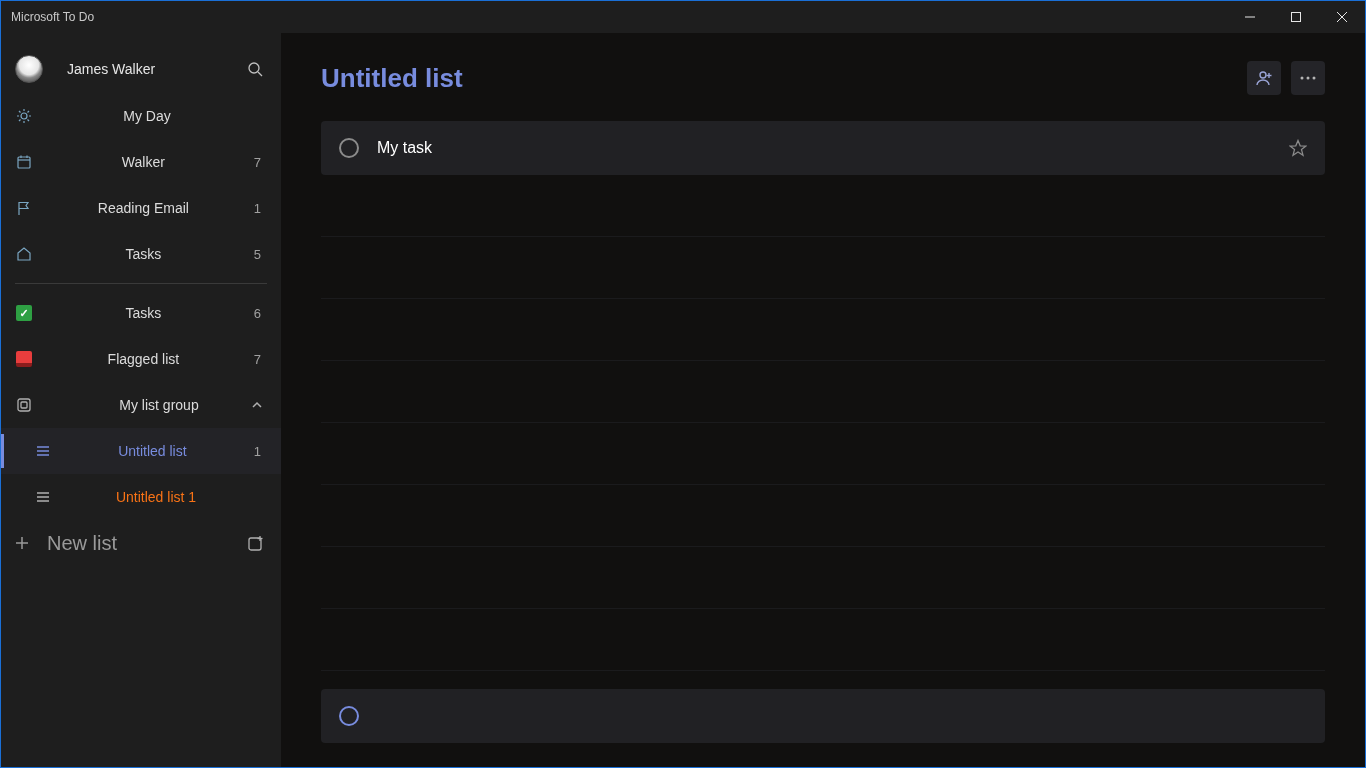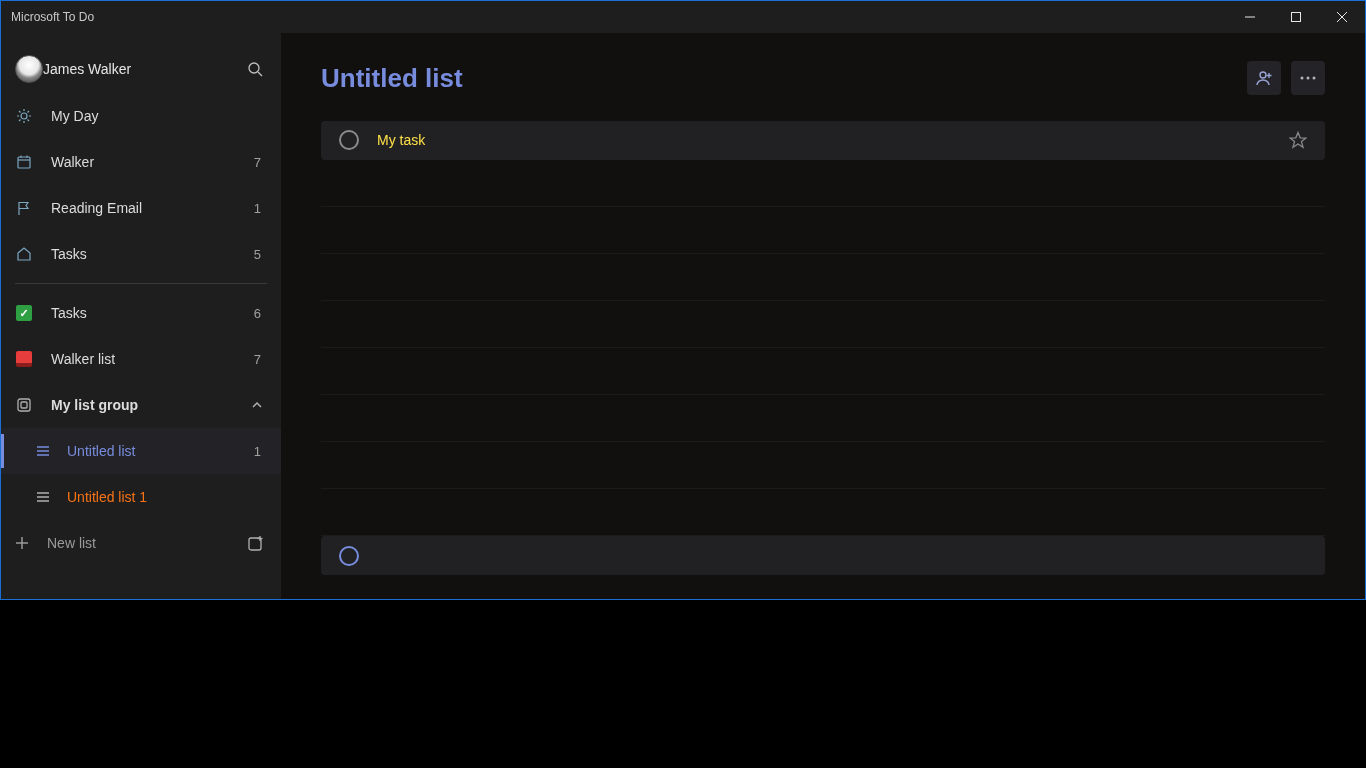--- a/index.html
+++ b/index.html
@@ -1,18 +1,18 @@
 <!DOCTYPE html>
 <html><head>
 <meta charset="utf-8">
 <style>
   * { box-sizing: border-box; margin: 0; padding: 0; font-family: "Segoe UI", sans-serif; }
   html, body { width: 1366px; height: 768px; overflow: hidden; background: #000; }
   .window {
-    width: 1366px; height: 600px;
+    width: 1366px; height: 768px;
     background: #11100f;
     border: 1px solid #1a6fd6;
     display: flex; flex-direction: column;
     position: relative;
   }
   .titlebar {
     height: 32px;
     background: #1e1e1e;
     display: flex; align-items: center;
     padding-left: 10px;
@@ -32,55 +32,55 @@
   .sidebar {
     width: 280px;
     background: #1e1e1e;
     color: #e6e6e6;
     display: flex; flex-direction: column;
     padding-top: 12px;
   }
   .user-row {
     display: flex; align-items: center;
     height: 48px; padding: 0 14px;
-    gap: 0;
+    gap: 24px;
     position: relative;
   }
   .avatar {
     width: 28px; height: 28px; border-radius: 50%;
     background: radial-gradient(circle at 50% 35%, #fff 0%, #e6e6e6 45%, #888 60%, #333 100%);
     border: 1px solid #555;
   }
   .user-name { font-size: 14px; color: #e6e6e6; }
   .search-icon {
     position: absolute; right: 18px; top: 50%; transform: translateY(-50%);
     color: #c0c0c0;
   }
-  .nav { display: flex; flex-direction: column; }
+  .nav { display: flex; flex-direction: column; text-align: center; }
   .nav-item {
     display: flex; align-items: center;
     height: 46px;
     padding: 0 14px;
     gap: 18px;
     color: #dcdcdc;
     font-size: 14px;
     position: relative;
   }
   .nav-item .icon-slot { width: 18px; display: flex; justify-content: center; }
   .nav-item .label { flex: 1; }
   .nav-item .count { color: #a0a0a0; font-size: 13px; padding-right: 6px; }
   .nav-divider {
     height: 1px; background: #3a3a3a;
     margin: 6px 14px;
   }
   .list-icon { width: 16px; height: 16px; border-radius: 2px; }
   .list-icon.green { background: #2ea043; display:flex; align-items:center; justify-content:center;}
   .list-icon.green::after { content:"✓"; color:#fff; font-size:11px; font-weight:bold;}
   .list-icon.red { background: #e83d3d; border-bottom: 4px solid #8b1d1d; }
-  .group-header { font-weight: 700; }
+  .group-header { font-weight: 400; }
   .chevron { position: absolute; right: 18px; color: #b0b0b0; }
   .sub-item {
     display: flex; align-items: center;
     height: 46px;
     padding: 0 14px 0 34px;
     gap: 16px;
     font-size: 14px;
     position: relative;
   }
   .sub-item.active {
@@ -91,21 +91,21 @@
     background:#788cde;
   }
   .sub-item.active .sub-label,
   .sub-item.active svg { color:#788cde; stroke:#788cde; }
   .sub-label { flex:1; color:#f97316; }
   .sub-item.active .sub-label { color:#788cde; }
   .sub-count { color:#a0a0a0; font-size:13px; padding-right:6px; }
   .new-list-row {
     display:flex; align-items:center;
     height:46px; padding:0 14px; gap:18px;
-    color:#9a9a9a; font-size:14px;
+    color:#9a9a9a; font-size:20px;
     position:relative;
   }
   .new-group-icon { position:absolute; right:16px; }
   .main {
     flex:1; background:#11100f;
     display:flex; flex-direction:column;
     padding: 28px 40px 20px 40px;
     position:relative;
   }
   .list-header {
@@ -129,21 +129,21 @@
     background:#212124;
     border-radius:4px;
     display:flex; align-items:center;
     padding:0 18px;
     gap:18px;
   }
   .task-circle {
     width:20px; height:20px; border-radius:50%;
     border:2px solid #8b8b8b;
   }
-  .task-title { flex:1; color:#fde047; font-size:14px; }
+  .task-title { flex:1; color:#ffffff; font-size:16px; }
   .star-icon { color:#8b8b8b; }
   .ghost-row {
     height:54px;
     border-bottom:1px solid #1b1b1d;
     margin-top:8px;
   }
   .ghost-row:first-of-type { margin-top: 10px; }
   .add-task-row {
     height:54px;
     background:#212124;
@@ -259,21 +259,21 @@
           <span class="icon-slot">
             <span class="list-icon green"></span>
           </span>
           <span class="label">Tasks</span>
           <span class="count">6</span>
         </div>
         <div class="nav-item">
           <span class="icon-slot">
             <span class="list-icon red"></span>
           </span>
-          <span class="label">Walker list</span>
+          <span class="label">Flagged list</span>
           <span class="count">7</span>
         </div>
 
         <div class="nav-item group-header">
           <span class="icon-slot">
             <svg width="16" height="16" viewBox="0 0 16 16" fill="none" stroke="#b0b0b0" stroke-width="1.3">
               <rect x="2" y="2" width="12" height="12" rx="2"></rect>
               <rect x="5" y="5" width="6" height="6" rx="1"></rect>
             </svg>
           </span>

